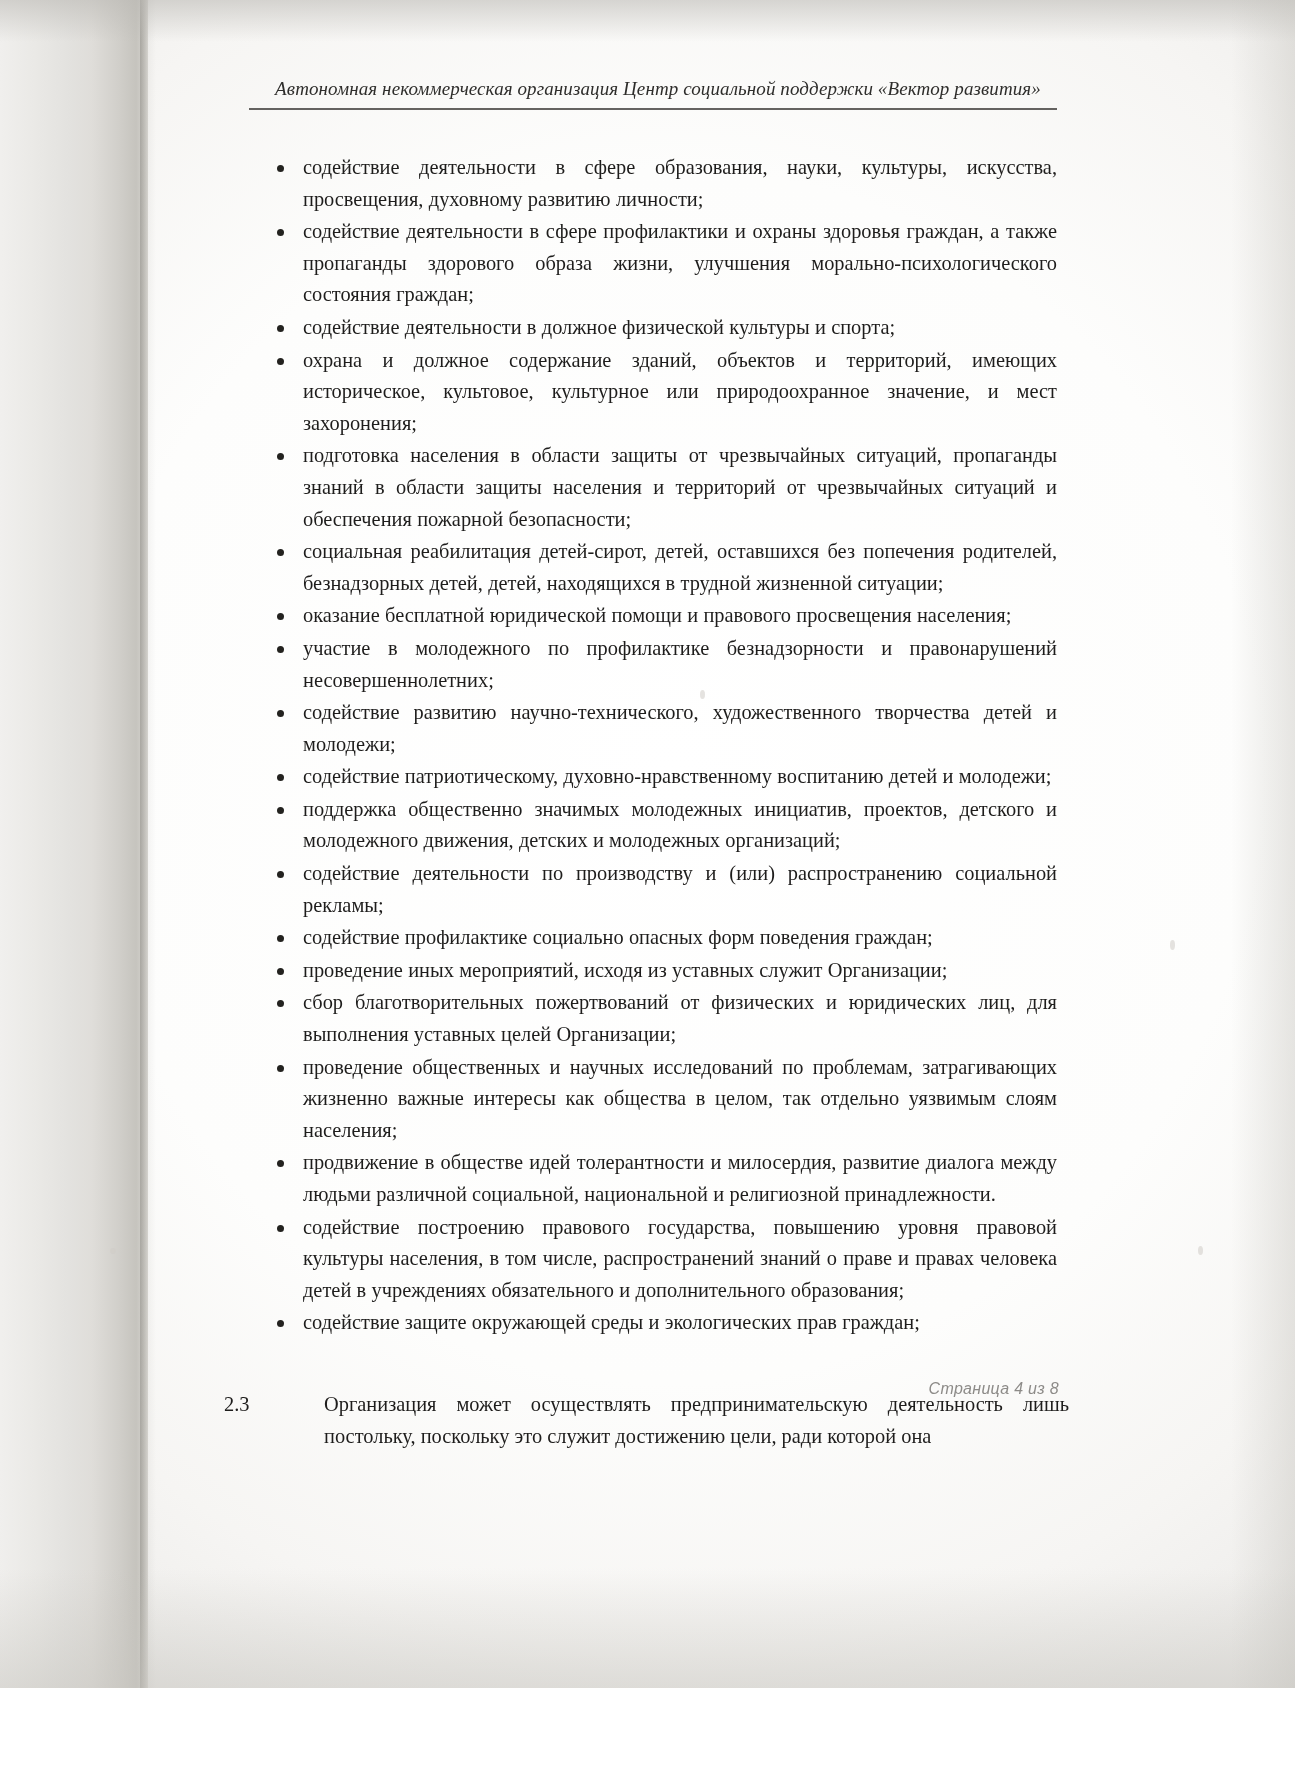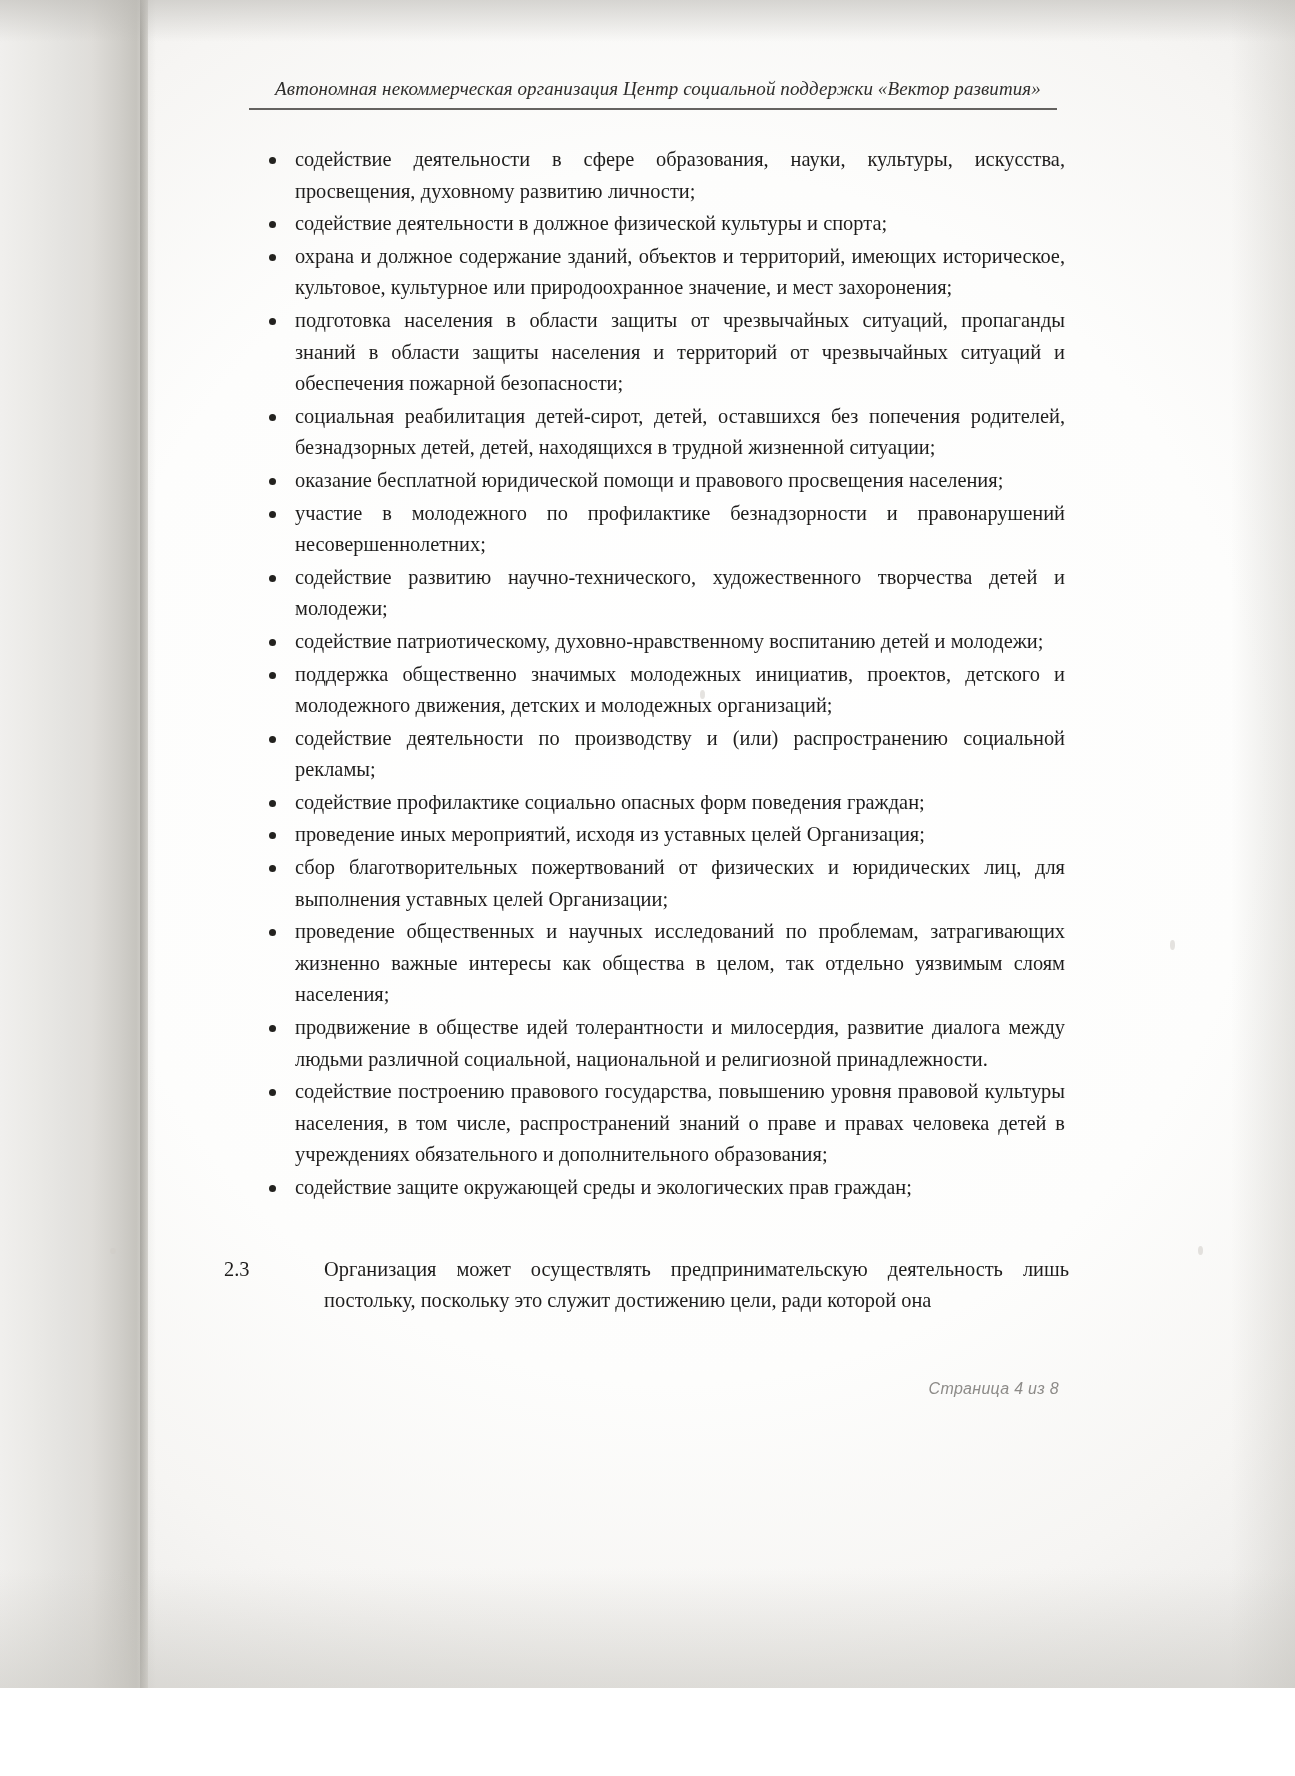--- a/index.html
+++ b/index.html
@@ -100,21 +100,21 @@
   
   .content {
     position: absolute;
     left: 249px;
     top: 140px;
     width: 820px;
   }
 
   ul.bullets {
     list-style: none;
-    margin: 4px;
+    margin: 12px;
     padding: 0;
   }
   ul.bullets > li {
     position: relative;
     padding-left: 42px;
     margin: 0 0 1px 0;
     font-size: 20.4px;
     line-height: 31.6px;
     color: #1e1d1c;
     text-align: justify;
@@ -188,20 +188,23 @@
   </div>
   <div class="header-rule"></div>
 
   <div class="content">
 
     <ul class="bullets">
       <li>
           <span class="li-text">содействие деятельности в сфере образования, науки, культуры, искусства, просвещения, духовному развитию личности;</span>
         </li>
       <li>
+          <span class="li-text">содействие деятельности в сфере профилактики и охраны здоровья граждан, а также пропаганды здорового образа жизни, улучшения морально-психологического состояния граждан;</span>
+        </li>
+      <li>
           <span class="li-text">содействие деятельности в должное физической культуры и спорта;</span>
         </li>
       <li>
           <span class="li-text">охрана и должное содержание зданий, объектов и территорий, имеющих историческое, культовое, культурное или природоохранное значение, и мест захоронения;</span>
         </li>
       <li>
           <span class="li-text">подготовка населения в области защиты от чрезвычайных ситуаций, пропаганды знаний в области защиты населения и территорий от чрезвычайных ситуаций и обеспечения пожарной безопасности;</span>
         </li>
       <li>
           <span class="li-text">социальная реабилитация детей-сирот, детей, оставшихся без попечения родителей, безнадзорных детей, детей, находящихся в трудной жизненной ситуации;</span>
@@ -221,21 +224,21 @@
       <li>
           <span class="li-text">поддержка общественно значимых молодежных инициатив, проектов, детского и молодежного движения, детских и молодежных организаций;</span>
         </li>
       <li>
           <span class="li-text">содействие деятельности по производству и (или) распространению социальной рекламы;</span>
         </li>
       <li>
           <span class="li-text">содействие профилактике социально опасных форм поведения граждан;</span>
         </li>
       <li>
-          <span class="li-text">проведение иных мероприятий, исходя из уставных целей Организация;</span>
+          <span class="li-text">проведение иных мероприятий, исходя из уставных служит Организации;</span>
         </li>
       <li>
           <span class="li-text">сбор благотворительных пожертвований от физических и юридических лиц, для выполнения уставных целей Организации;</span>
         </li>
       <li>
           <span class="li-text">проведение общественных и научных исследований по проблемам, затрагивающих жизненно важные интересы как общества в целом, так отдельно уязвимым слоям населения;</span>
         </li>
       <li>
           <span class="li-text">продвижение в обществе идей толерантности и милосердия, развитие диалога между людьми различной социальной, национальной и религиозной принадлежности.</span>
         </li>

